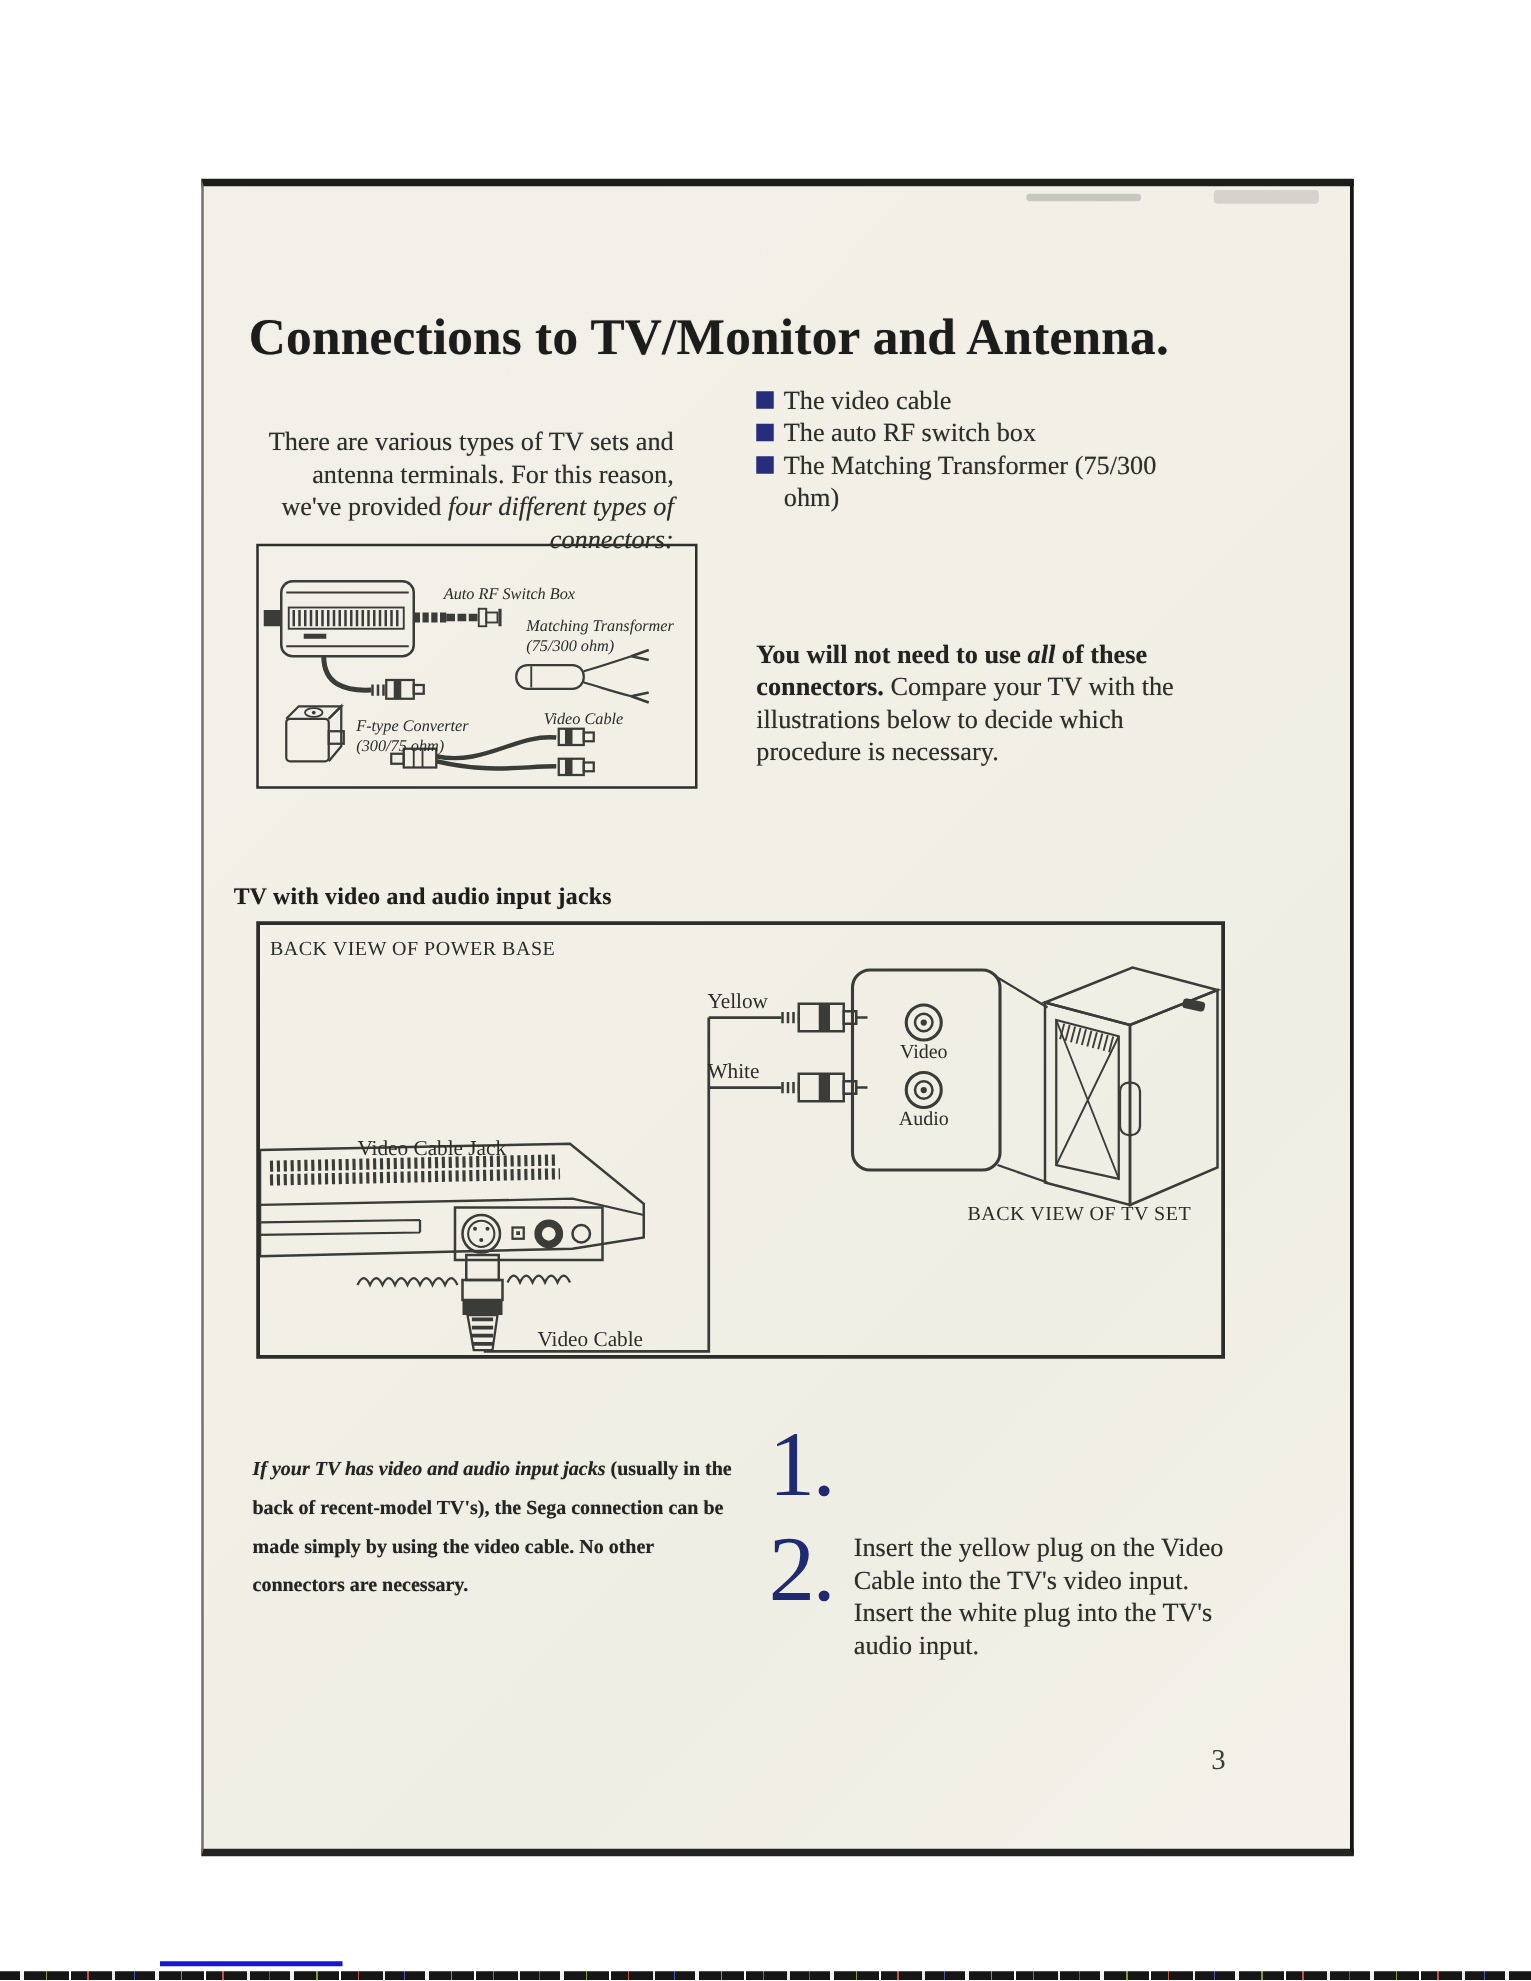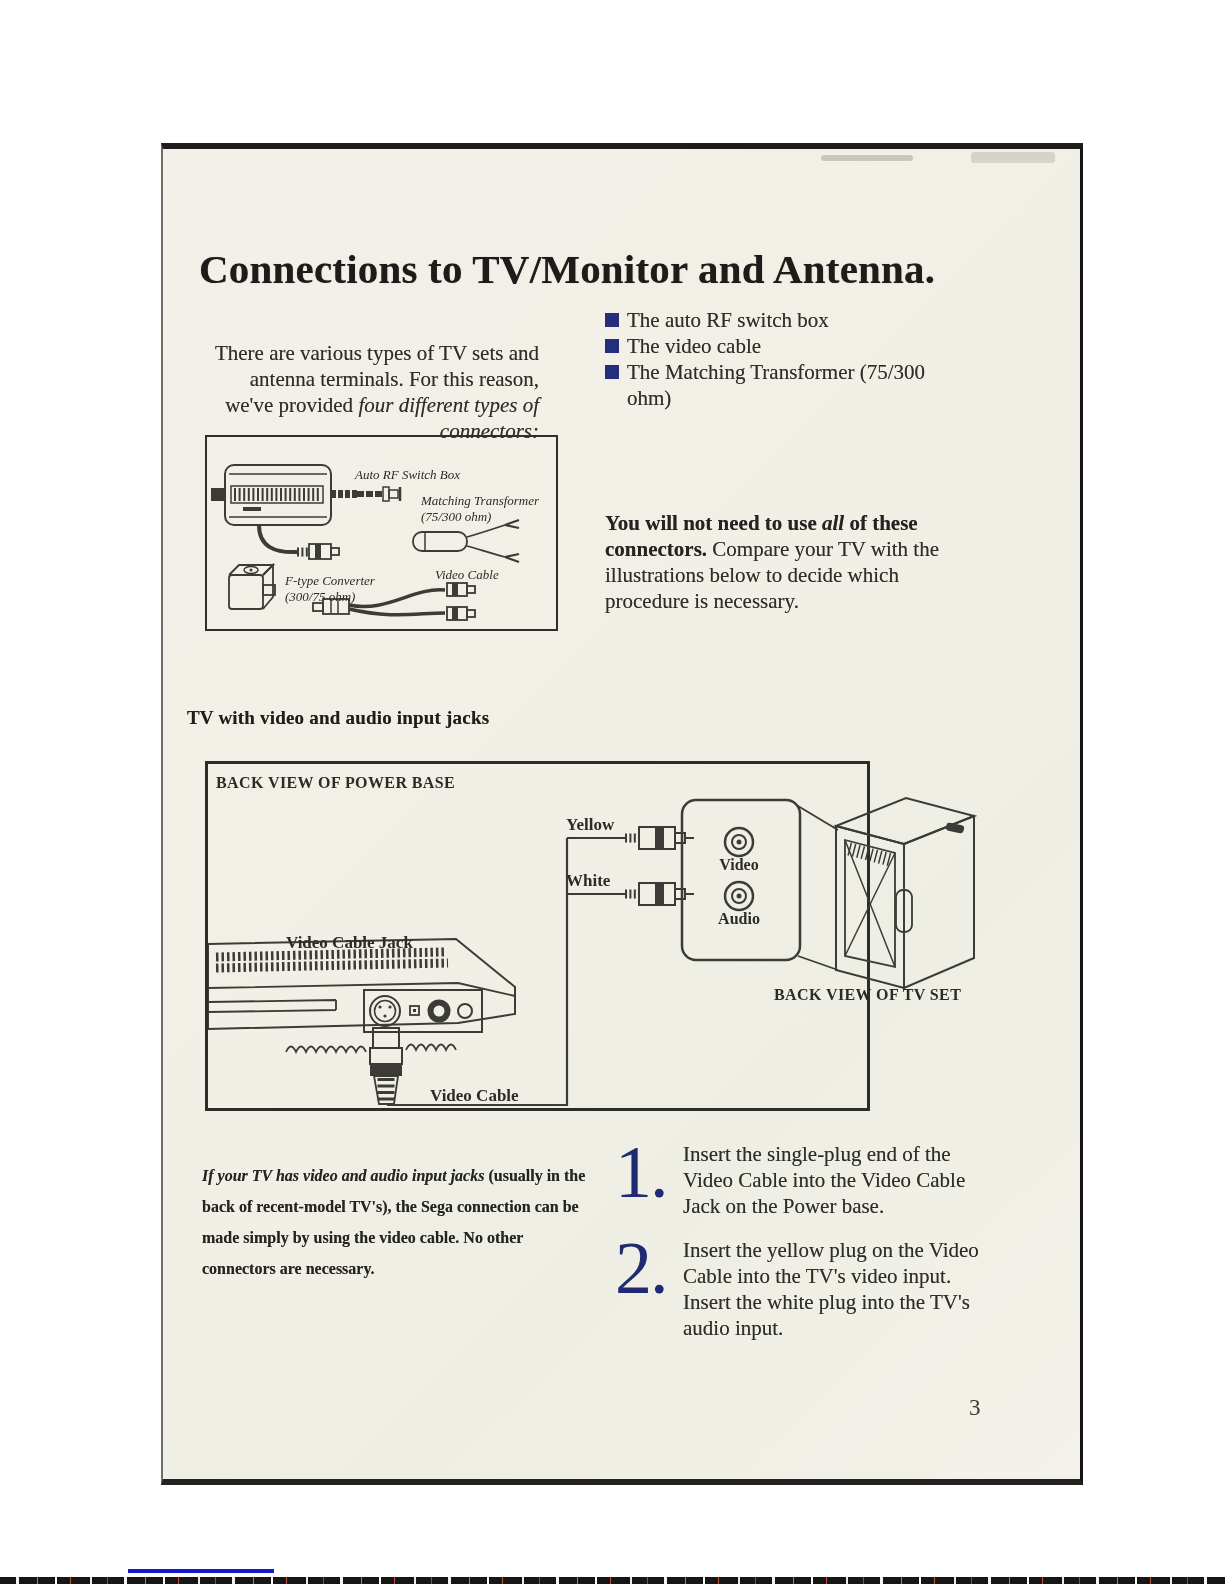--- a/index.html
+++ b/index.html
@@ -43,23 +43,22 @@
   .connector-box{
     position:absolute;left:42px;top:286px;width:353px;height:196px;
     border:2px solid #2e2e2b;background:transparent;font-style:italic;
   }
   .section-heading{
     position:absolute;left:24px;top:558px;width:700px;
     font-size:19px;font-weight:700;color:#1e1e1c;letter-spacing:.2px;
     text-shadow:0 0 .6px rgba(30,30,30,.5);
   }
   .main-box{
-    position:absolute;left:42px;top:612px;width:665px;height:350px;
+    position:absolute;left:42px;top:588px;width:775px;height:350px;
     border:3px solid #2c2c29;
-    font-weight:bold;
   }
   svg text{fill:#2b2b28;font-family:"Liberation Serif",serif;}
   .footer-para{
     position:absolute;left:39px;top:995px;width:384px;
     font-size:16px;line-height:31px;font-weight:700;color:#242422;
     text-shadow:0 0 .6px rgba(35,35,32,.5);
   }
   .footer-para .it{font-style:italic;}
   .steps{position:absolute;left:452px;top:986px;width:390px;}
   .step-row{display:grid;grid-template-columns:68px 310px;margin-bottom:12px;}
@@ -87,25 +86,25 @@
   <div class="smudge" style="left:658px;top:6px;width:92px;height:6px;opacity:.4;"></div>
   <div class="smudge" style="left:808px;top:3px;width:84px;height:11px;opacity:.28;"></div>
 
   <div class="page-title">Connections to TV/Monitor and Antenna.</div>
 
   <p class="body-text intro-para"><span>There are various types of TV sets and antenna terminals. For this reason, we've provided </span><span class="it">four different types of connectors:</span></p>
 
   <div class="bullet-list body-text">
     <div class="bullet-item">
       <span class="sq"></span>
-      <span class="lbl">The auto RF switch box</span>
+      <span class="lbl">The video cable</span>
     </div>
     <div class="bullet-item">
       <span class="sq"></span>
-      <span class="lbl">The video cable</span>
+      <span class="lbl">The auto RF switch box</span>
     </div>
     <div class="bullet-item">
       <span class="sq"></span>
       <span class="lbl">The Matching Transformer (75/300 ohm)</span>
     </div>
   </div>
 
   <p class="body-text note-para"><b><span>You will not need to use </span><span class="it">all</span><span> of these connectors.</span></b><span> Compare your TV with the illustrations below to decide which procedure is necessary.</span></p>
 
   <div class="connector-box">
@@ -265,21 +264,20 @@
         <text x="222" y="337" font-size="17">Video Cable</text>
       </g>
     </svg>
   </div>
 
   <p class="footer-para"><span class="it">If your TV has video and audio input jacks</span><span> (usually in the back of recent-model TV's), the Sega connection can be made simply by using the video cable. No other connectors are necessary.</span></p>
 
   <div class="steps">
     <div class="step-row">
       <div class="step-num">1.</div>
-      <div class="step-text">Insert the single-plug end of the Video Cable into the Video Cable Jack on the Power base.</div>
     </div>
     <div class="step-row">
       <div class="step-num">2.</div>
       <div class="step-text">Insert the yellow plug on the Video Cable into the TV's video input. Insert the white plug into the TV's audio input.</div>
     </div>
   </div>
 
   <div class="page-number">3</div>
 </div>
 

